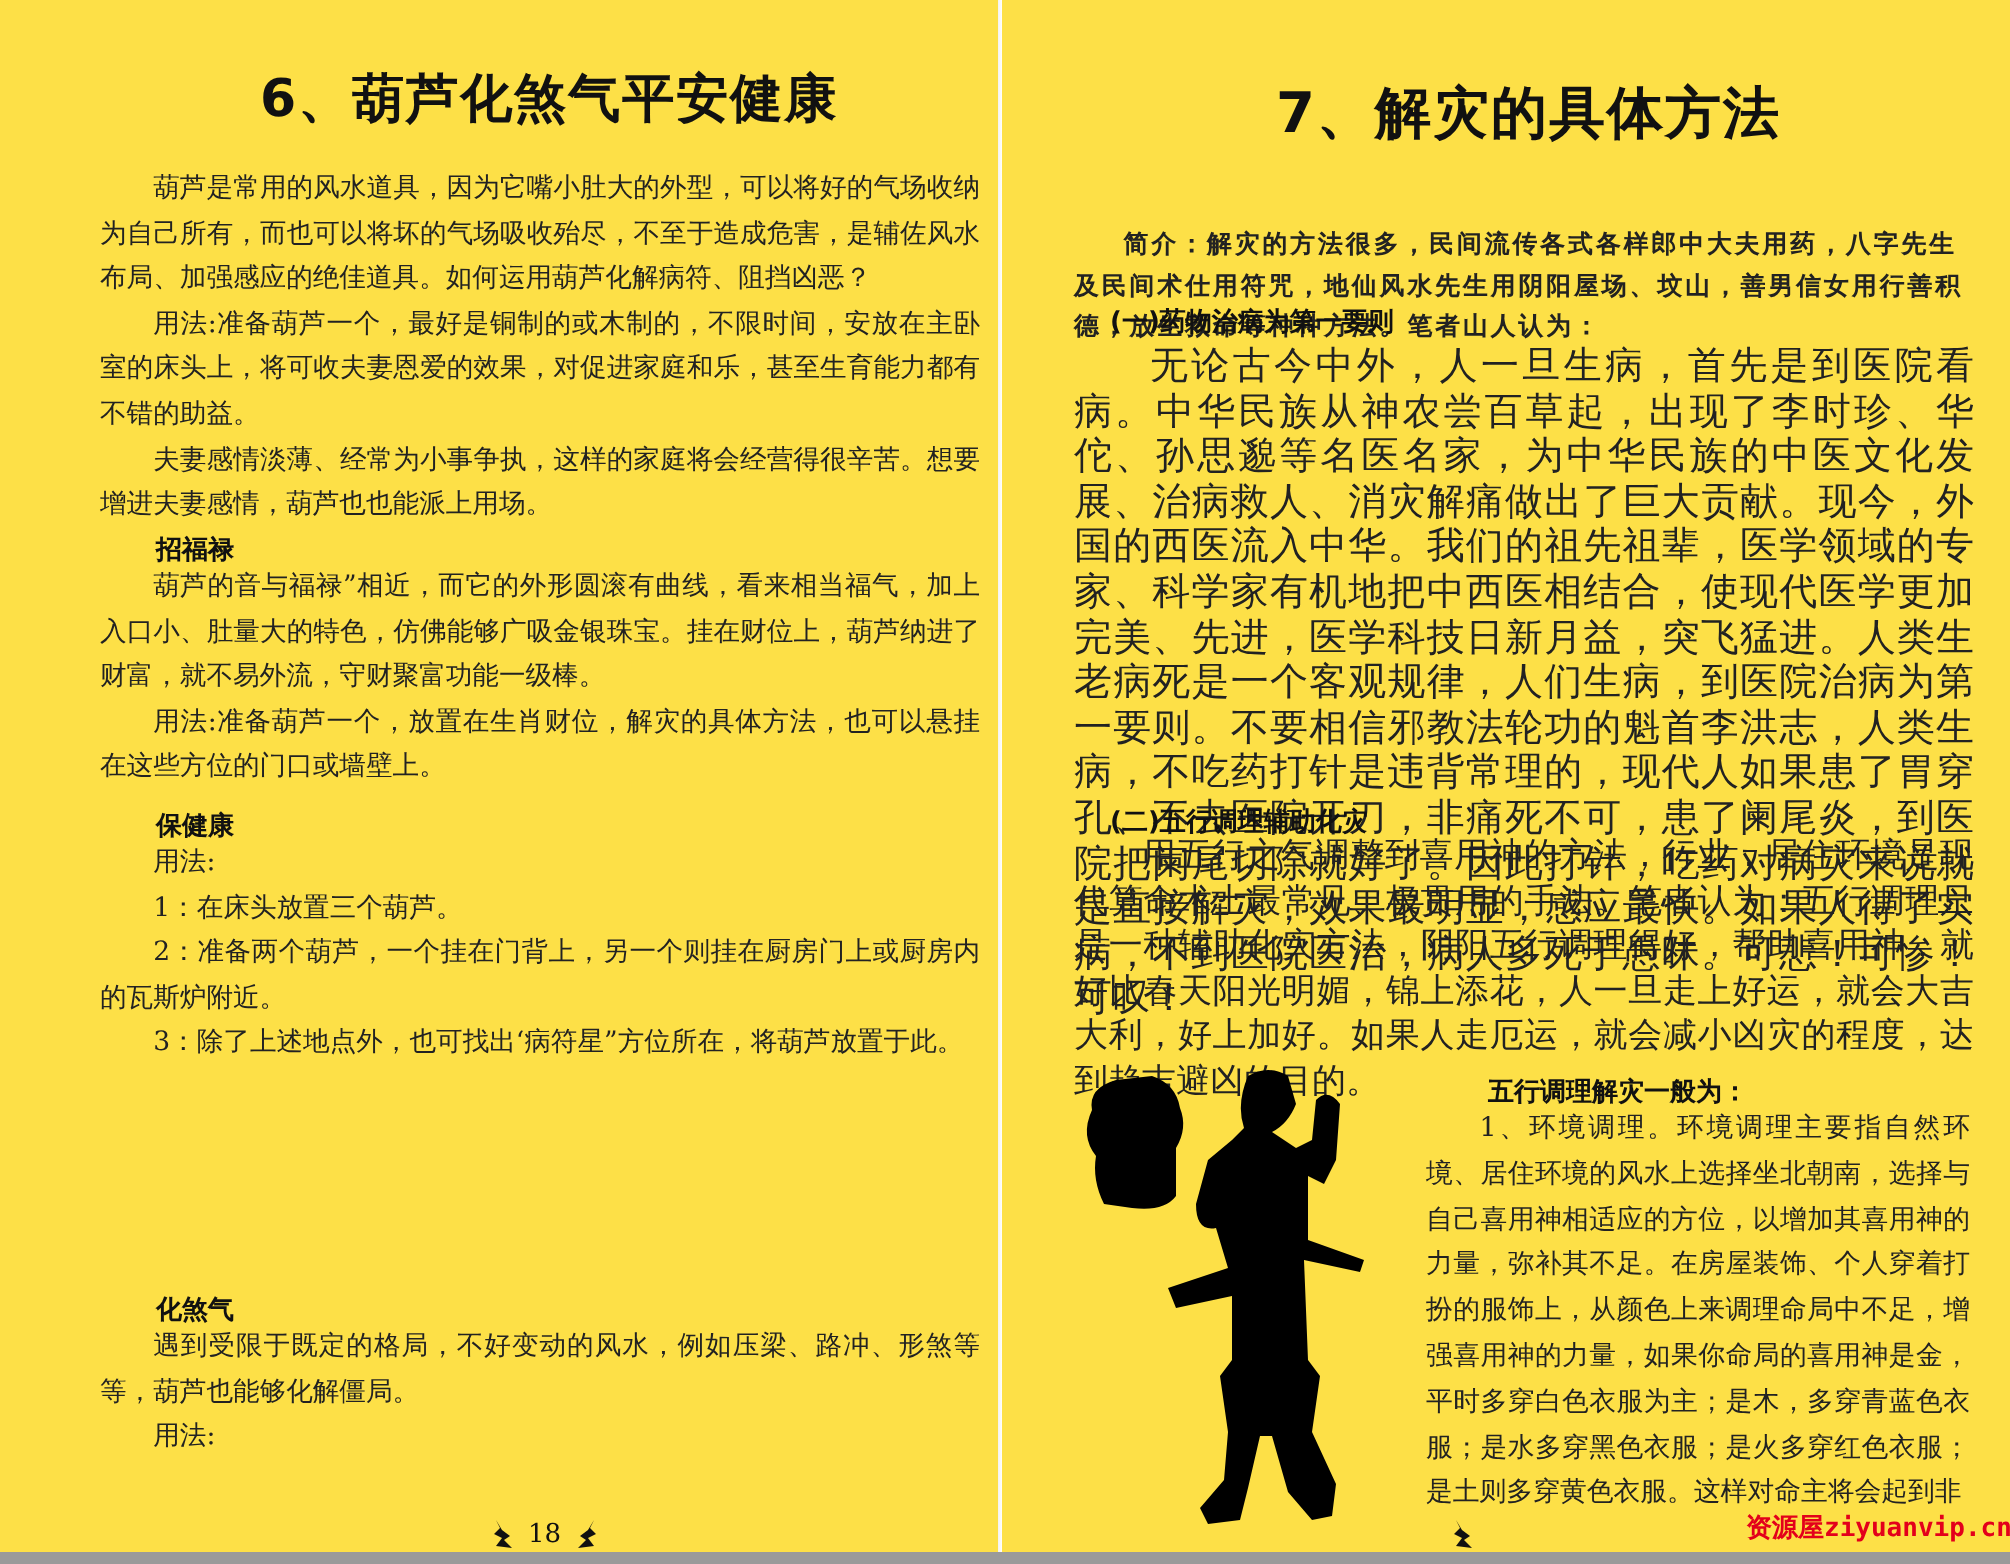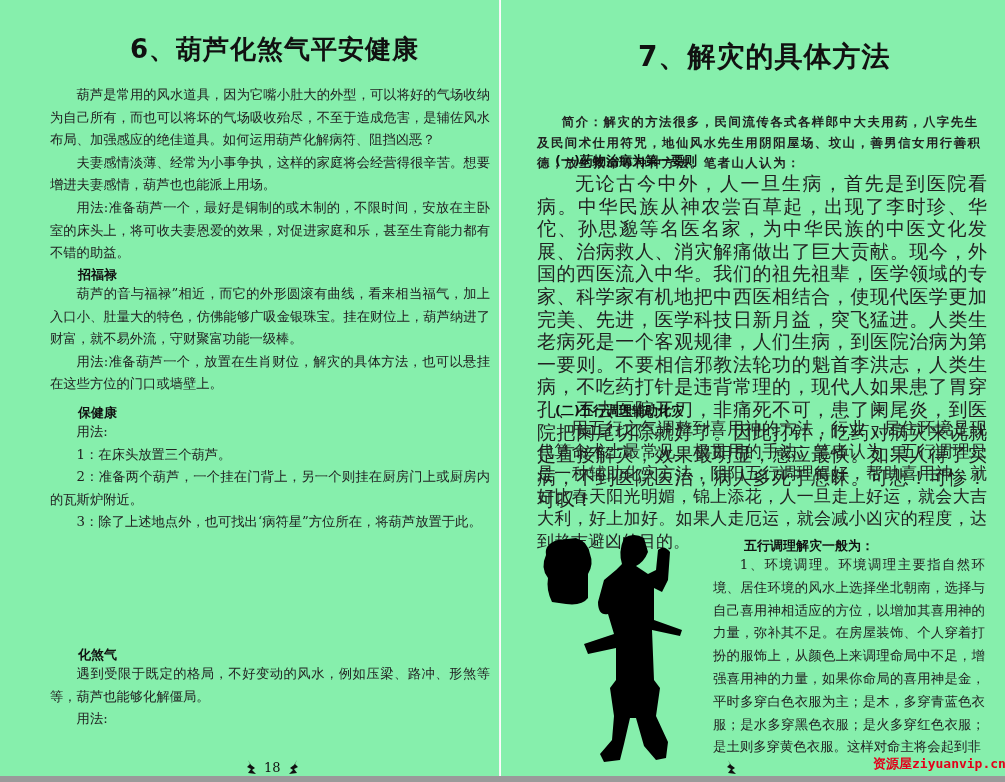--- a/index.html
+++ b/index.html
@@ -1,18 +1,18 @@
 <!DOCTYPE html>
 <html><head>
 <meta charset="utf-8">
 <style>
   * { margin:0; padding:0; box-sizing:border-box; }
   html, body { width:1005px; height:782px; overflow:hidden; background:#ffffff; }
   body { position:relative; font-family:"DejaVu Serif","Liberation Serif",serif; color:#1a1a1a; }
-  .spread { position:absolute; left:0; top:0; width:1005px; height:782px; background:#86efac; }
+  .spread { position:absolute; left:0; top:0; width:1005px; height:782px; background:#fde047; }
   .page { position:absolute; top:0; height:776px; }
   .page-left { left:0; width:500px; }
   .page-right { left:500px; width:505px; }
   .title {
     position:absolute; font-family:"DejaVu Sans","Liberation Sans",sans-serif;
     font-weight:bold; color:#111; white-space:nowrap; letter-spacing:1px;
   }
   .title-left { left:130px; top:32px; font-size:26px; }
   .title-right { left:638px; top:38px; font-size:28px; position:absolute; }
   .block { position:absolute; font-size:13.3px; line-height:22.6px; color:#222; }
@@ -37,22 +37,22 @@
 <div class="spread">
 
   <div class="gutter"></div>
 
   <div class="page page-left"></div>
 
   <div class="title title-left">6、葫芦化煞气平安健康</div>
 
   <div class="block" style="left:50px; top:84px; width:440px;">
     <p>葫芦是常用的风水道具，因为它嘴小肚大的外型，可以将好的气场收纳为自己所有，而也可以将坏的气场吸收殆尽，不至于造成危害，是辅佐风水布局、加强感应的绝佳道具。如何运用葫芦化解病符、阻挡凶恶？</p>
+    <p>用法:准备葫芦一个，最好是铜制的或木制的，不限时间，安放在主卧室的床头上，将可收夫妻恩爱的效果，对促进家庭和乐，甚至生育能力都有不错的助益。</p>
     <p>夫妻感情淡薄、经常为小事争执，这样的家庭将会经营得很辛苦。想要增进夫妻感情，葫芦也也能派上用场。</p>
-    <p>用法:准备葫芦一个，最好是铜制的或木制的，不限时间，安放在主卧室的床头上，将可收夫妻恩爱的效果，对促进家庭和乐，甚至生育能力都有不错的助益。</p>
   </div>
 
   <div class="subhead" style="left:78px; top:266px;">招福禄</div>
   <div class="block" style="left:50px; top:283px; width:440px;">
     <p>葫芦的音与福禄”相近，而它的外形圆滚有曲线，看来相当福气，加上入口小、肚量大的特色，仿佛能够广吸金银珠宝。挂在财位上，葫芦纳进了财富，就不易外流，守财聚富功能一级棒。</p>
     <p>用法:准备葫芦一个，放置在生肖财位，解灾的具体方法，也可以悬挂在这些方位的门口或墙壁上。</p>
   </div>
 
   <div class="subhead" style="left:78px; top:404px;">保健康</div>
   <div class="block" style="left:50px; top:421px; width:440px;">

